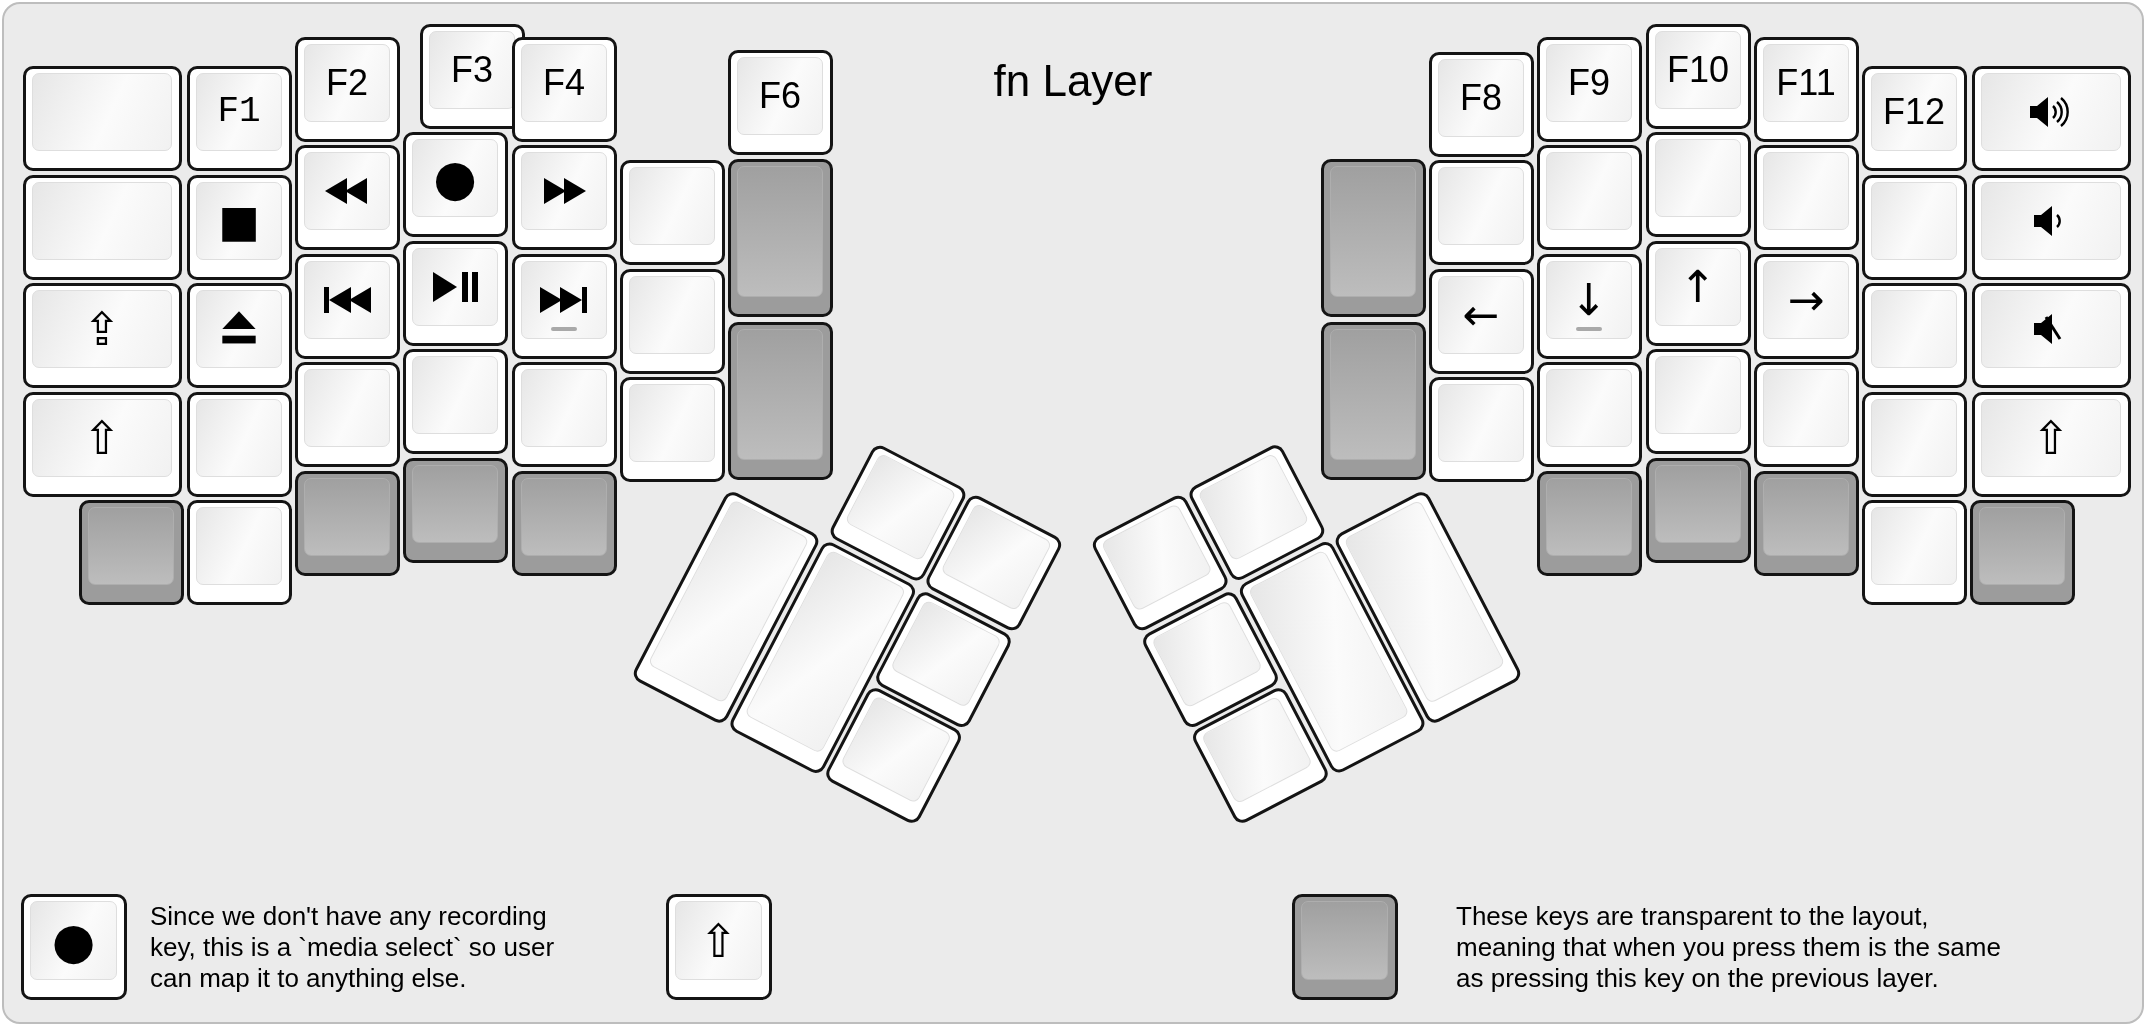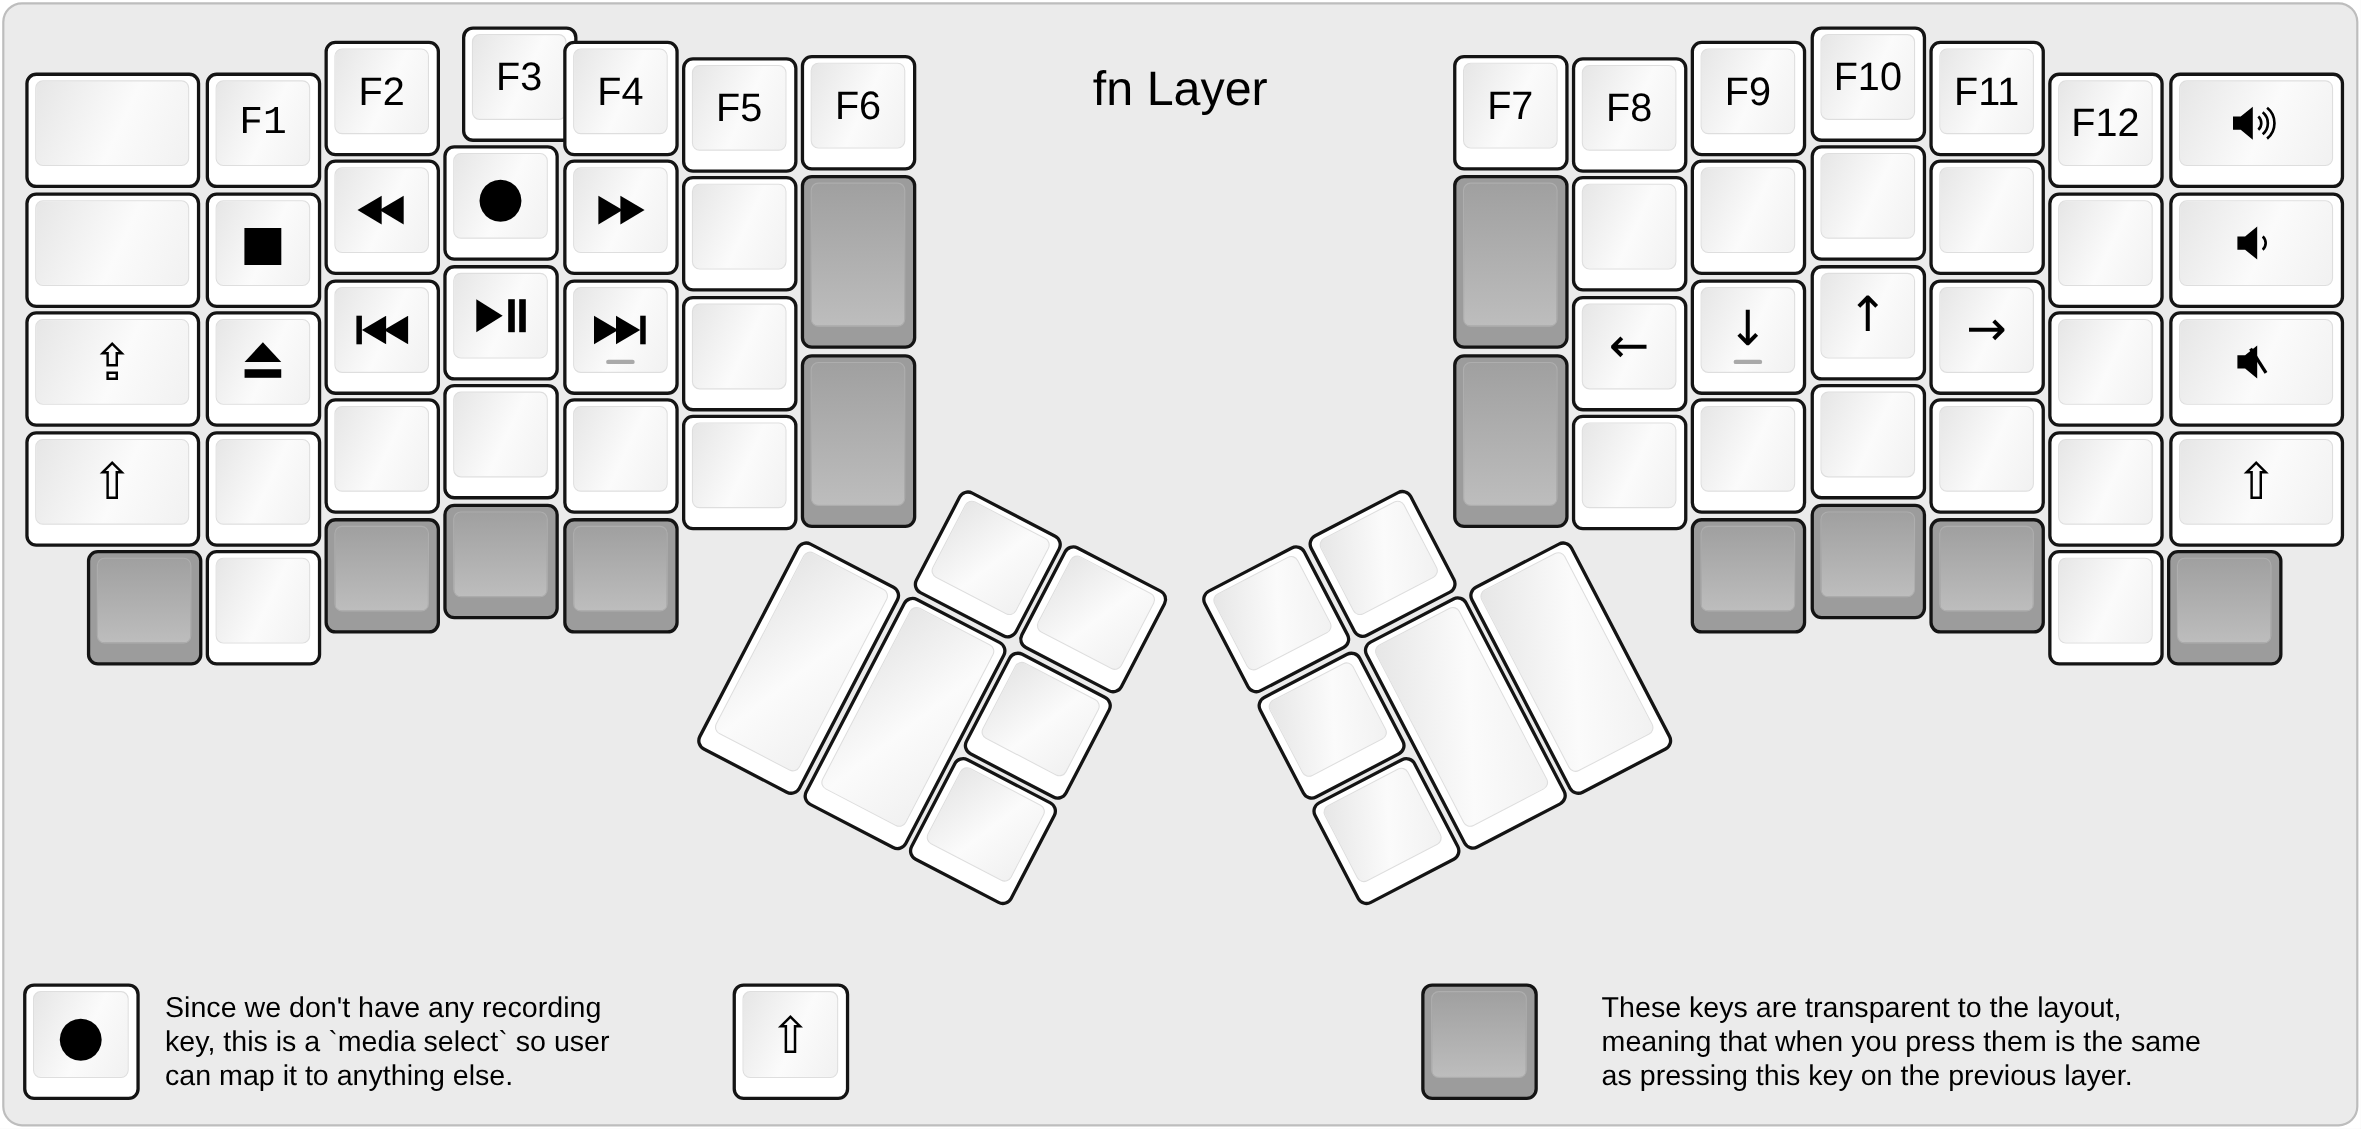--- a/index.html
+++ b/index.html
@@ -137,25 +137,20 @@
           <polygon points="2,3 24,16 2,29"></polygon>
           <polygon points="22,3 44,16 22,29"></polygon>
           <rect x="44" y="3" width="5" height="26"></rect>
         </svg>
         <div class="dash"></div>
       </div>
     </div>
     <div class="key white" style="left: 508px; top: 358px; width: 105px; height: 105px;">
       <div class="cap"></div>
     </div>
-    <div class="key white" style="left: 616px; top: 48px; width: 105px; height: 105px;">
-      <div class="cap">
-        <span class="glyph">F5</span>
-      </div>
-    </div>
     <div class="key white" style="left: 616px; top: 156px; width: 105px; height: 105px;">
       <div class="cap"></div>
     </div>
     <div class="key white" style="left: 616px; top: 265px; width: 105px; height: 105px;">
       <div class="cap"></div>
     </div>
     <div class="key white" style="left: 616px; top: 373px; width: 105px; height: 105px;">
       <div class="cap"></div>
     </div>
     <div class="key white" style="left: 724px; top: 46px; width: 105px; height: 105px;">
@@ -176,25 +171,20 @@
       <div class="cap"></div>
     </div>
     <div class="key gray" style="left: 291px; top: 467px; width: 105px; height: 105px;">
       <div class="cap"></div>
     </div>
     <div class="key gray" style="left: 399px; top: 454px; width: 105px; height: 105px;">
       <div class="cap"></div>
     </div>
     <div class="key gray" style="left: 508px; top: 467px; width: 105px; height: 105px;">
       <div class="cap"></div>
-    </div>
-    <div class="key white" style="left: 1317px; top: 46px; width: 105px; height: 105px;">
-      <div class="cap">
-        <span class="glyph">F7</span>
-      </div>
     </div>
     <div class="key gray" style="left: 1317px; top: 155px; width: 105px; height: 158px;">
       <div class="cap"></div>
     </div>
     <div class="key gray" style="left: 1317px; top: 318px; width: 105px; height: 158px;">
       <div class="cap"></div>
     </div>
     <div class="key white" style="left: 1425px; top: 48px; width: 105px; height: 105px;">
       <div class="cap">
         <span class="glyph">F8</span>

